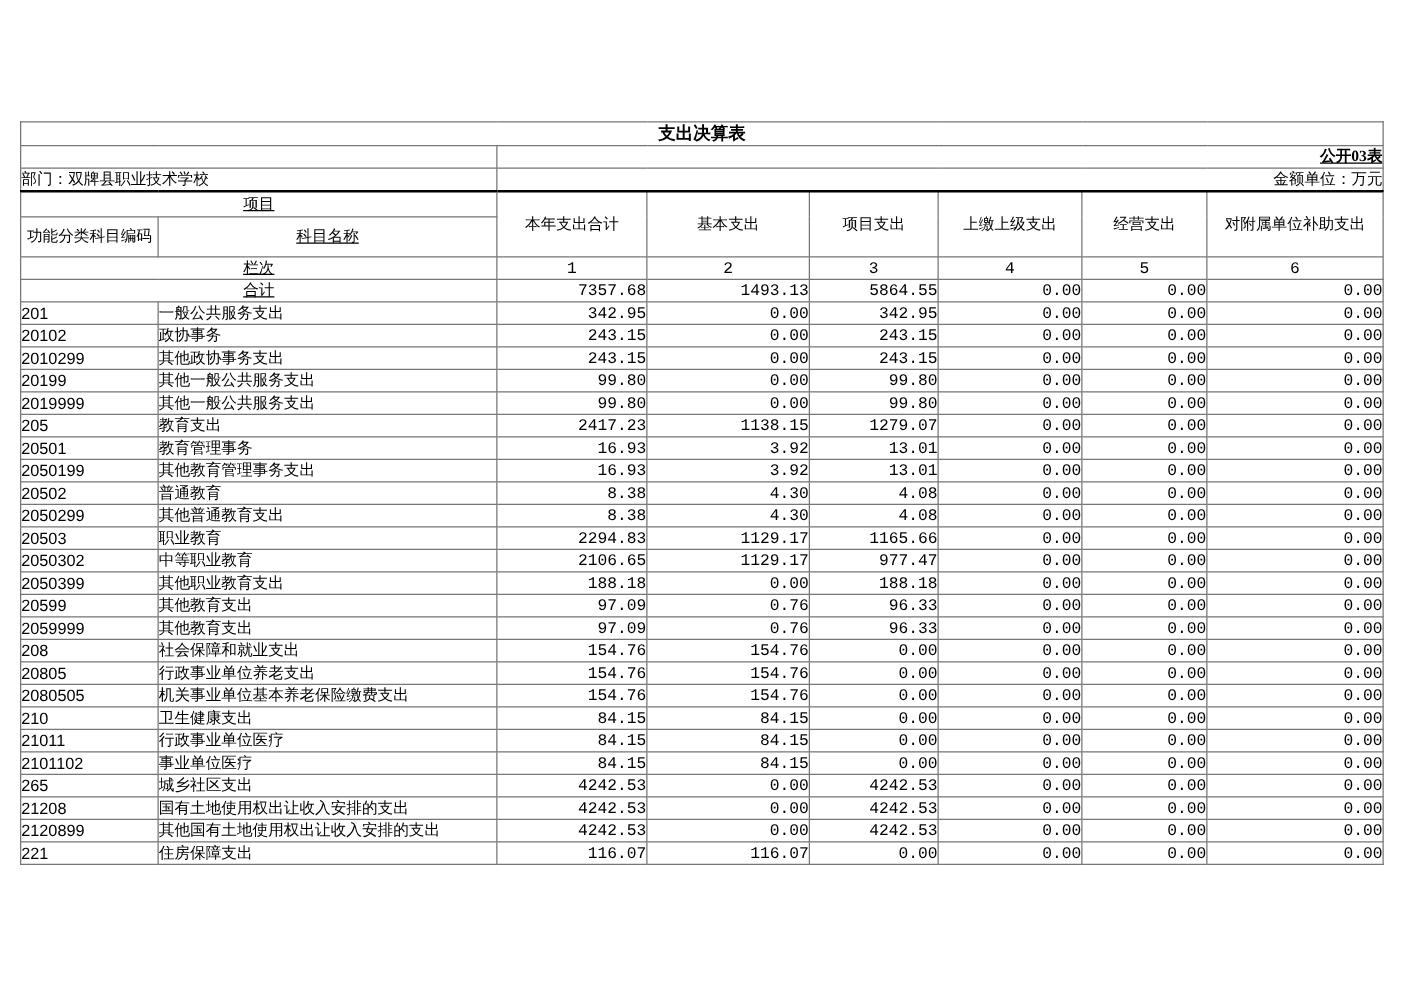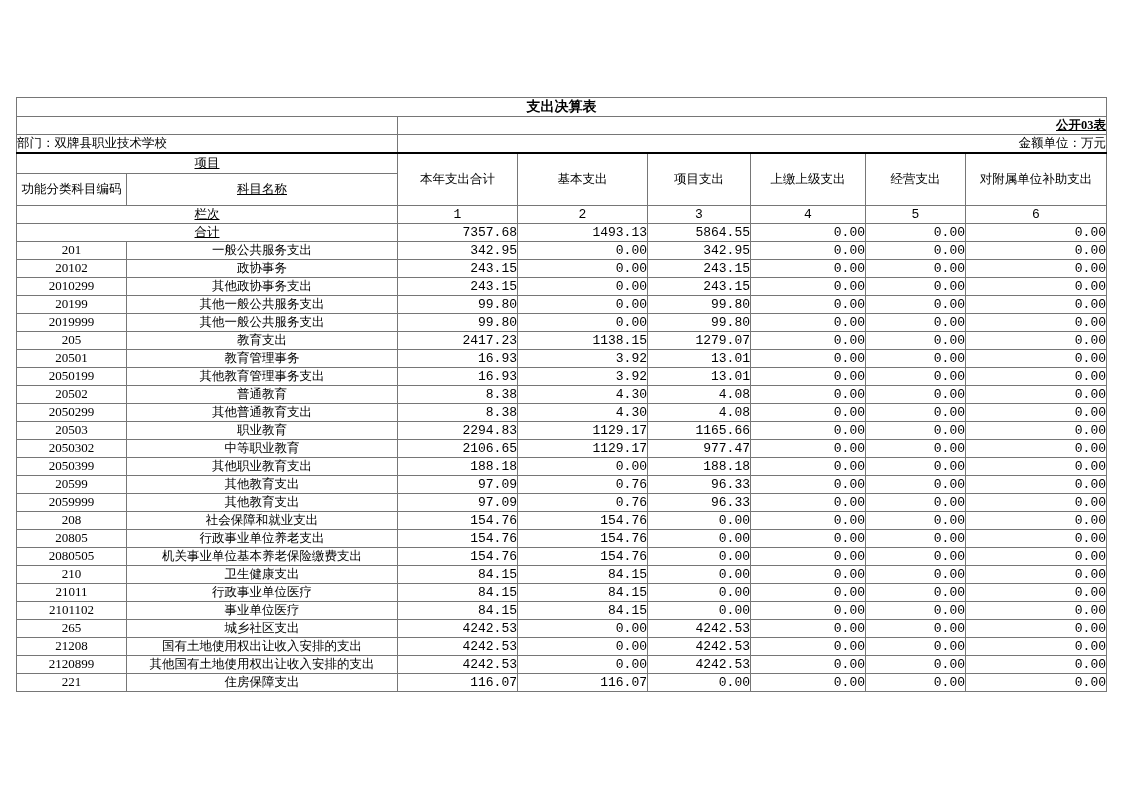--- a/index.html
+++ b/index.html
@@ -50,26 +50,26 @@
     line-height:1.3;
     padding:0 10px;
   }
   .num{
     font-family:"Liberation Mono","DejaVu Sans Mono",monospace;
     font-size:13px;
     text-align:right;
     padding-right:7px;
   }
   .code{
-    font-family:Liberation Serif, serif;
+    font-family:Liberation Sans, sans-serif;
     font-size:13px;
-    text-align:center;
+    text-align:left;
     padding-left:7px;
   }
-  .name{text-align:center;padding-left:7px;margin-top:10px;}
+  .name{text-align:left;padding-left:7px;margin-top:10px;}
   .lanci-num{
     font-family:"Liberation Mono","DejaVu Sans Mono",monospace;
     font-size:13px;
     text-align:center;
   }
 </style>
 </head>
 <body>
 
 <div class="sheet">

